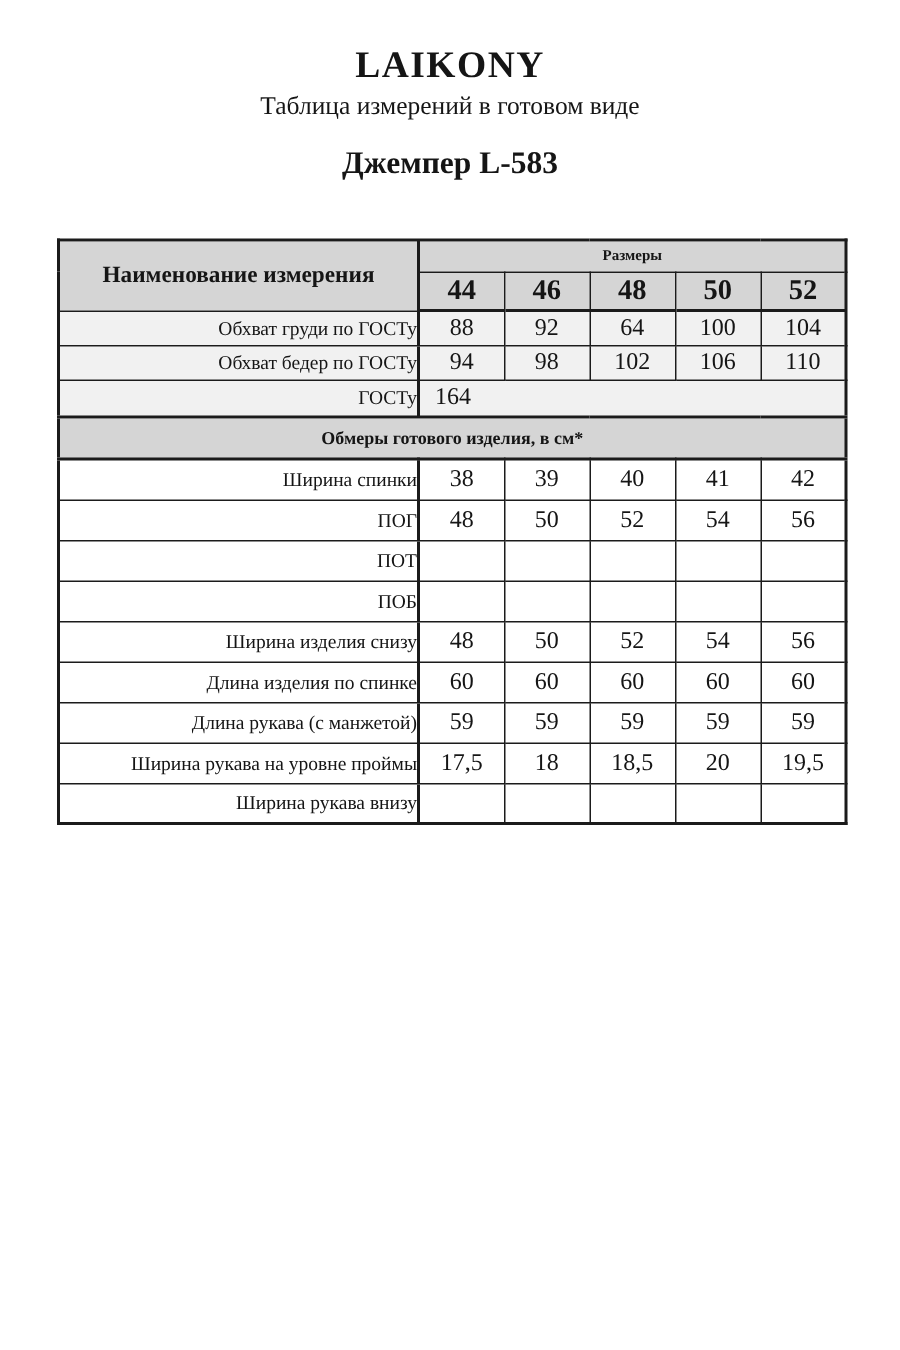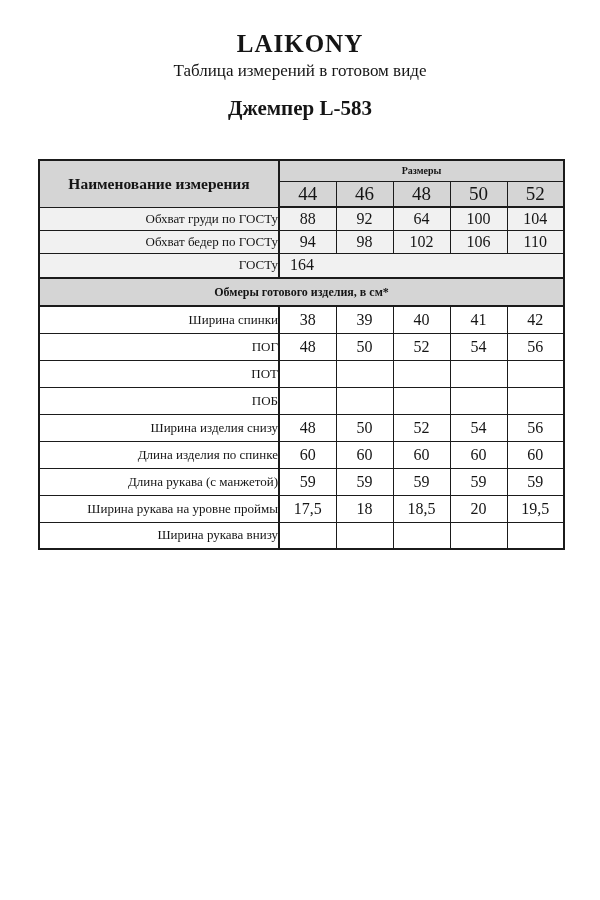--- a/index.html
+++ b/index.html
@@ -55,21 +55,21 @@
   }
   .sizes-header{
     background:var(--gray);
     font-weight:bold;
     font-size:10px;
     text-align:center;
     height:21px;
   }
   .head-row-2 td{
     background:var(--gray);
-    font-weight:normal;
+    font-weight:bold;
     font-size:19px;
     text-align:center;
     height:26px;
     border-bottom-width:2px;
   }
   .size-start{border-left-width:2px;}
   .label-cell{
     text-align:right;
     padding-left:9px;
     font-size:13px;

